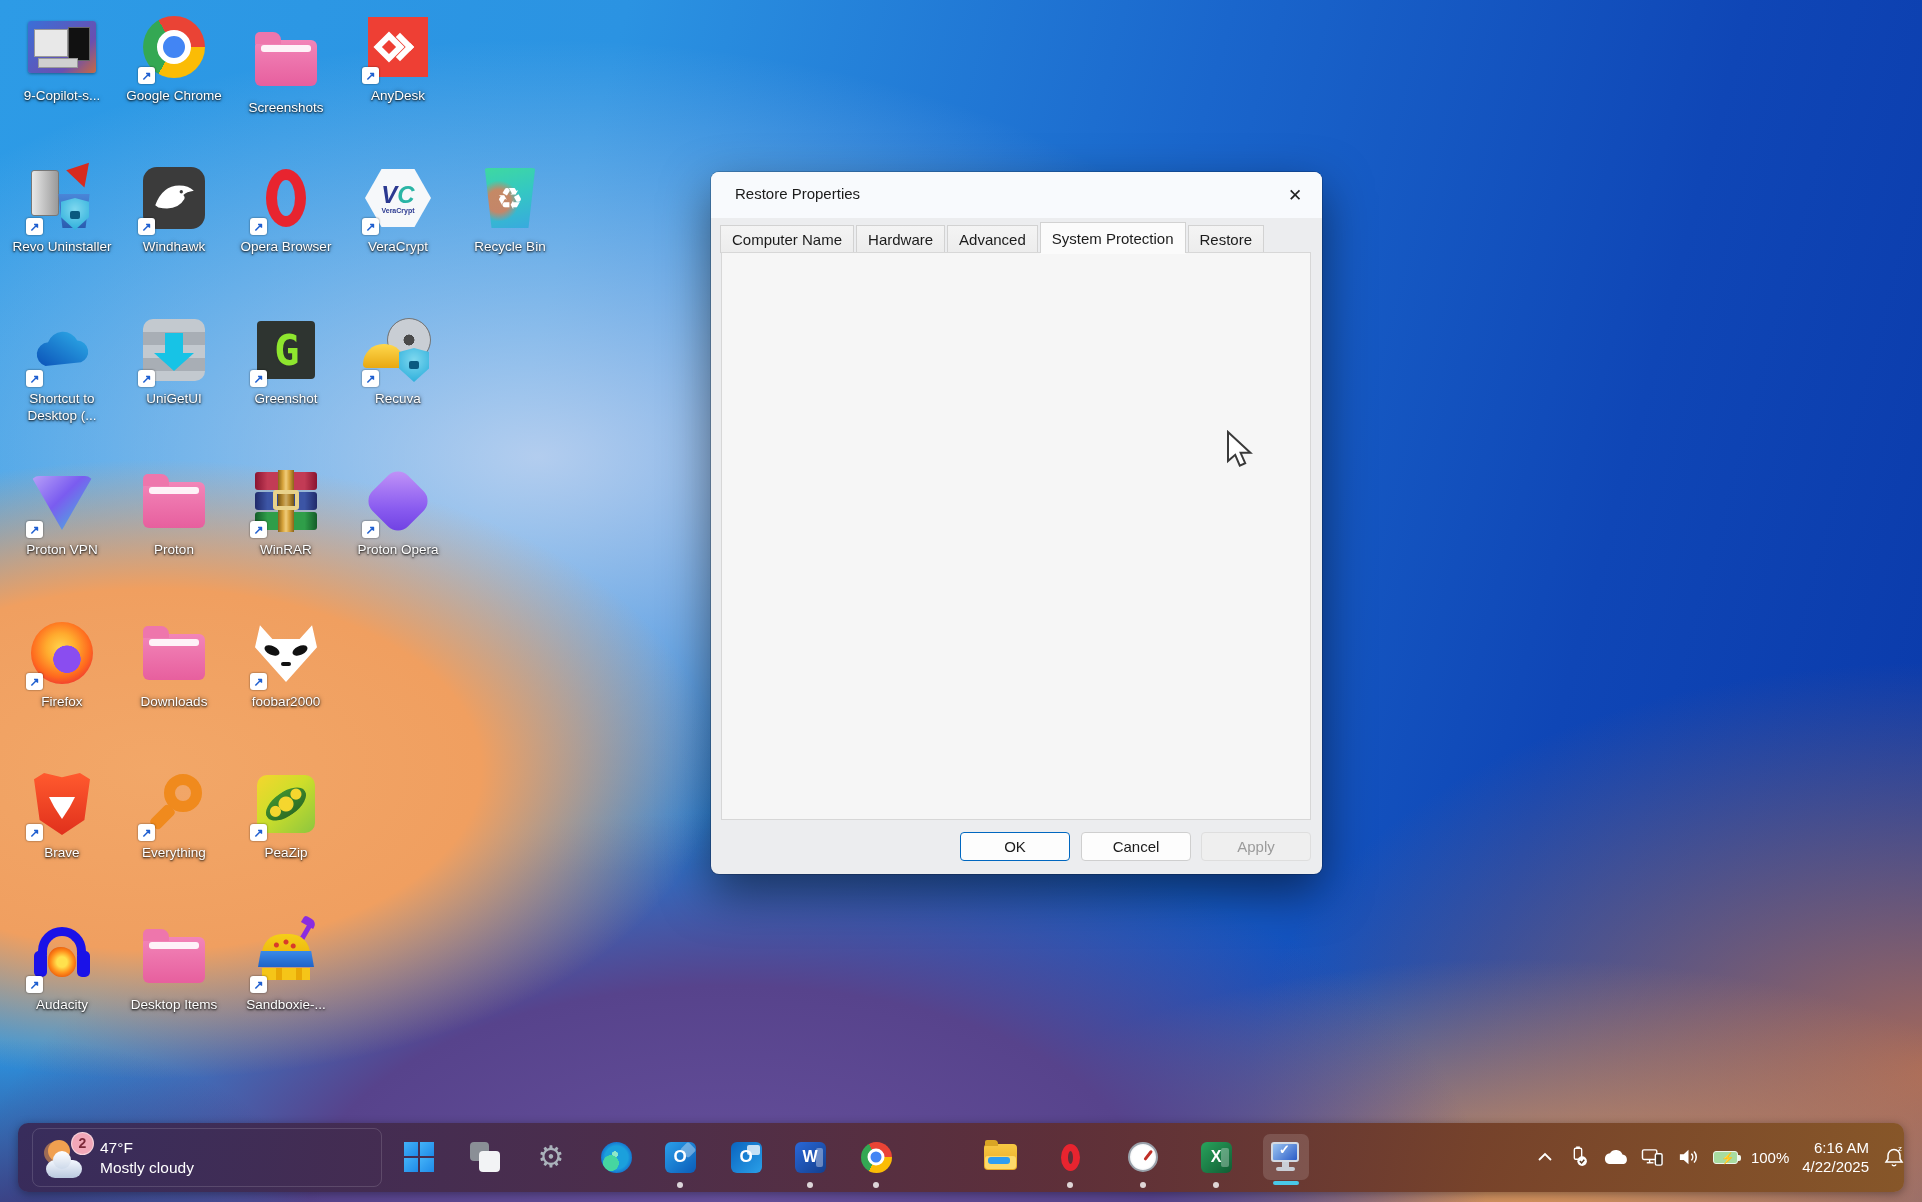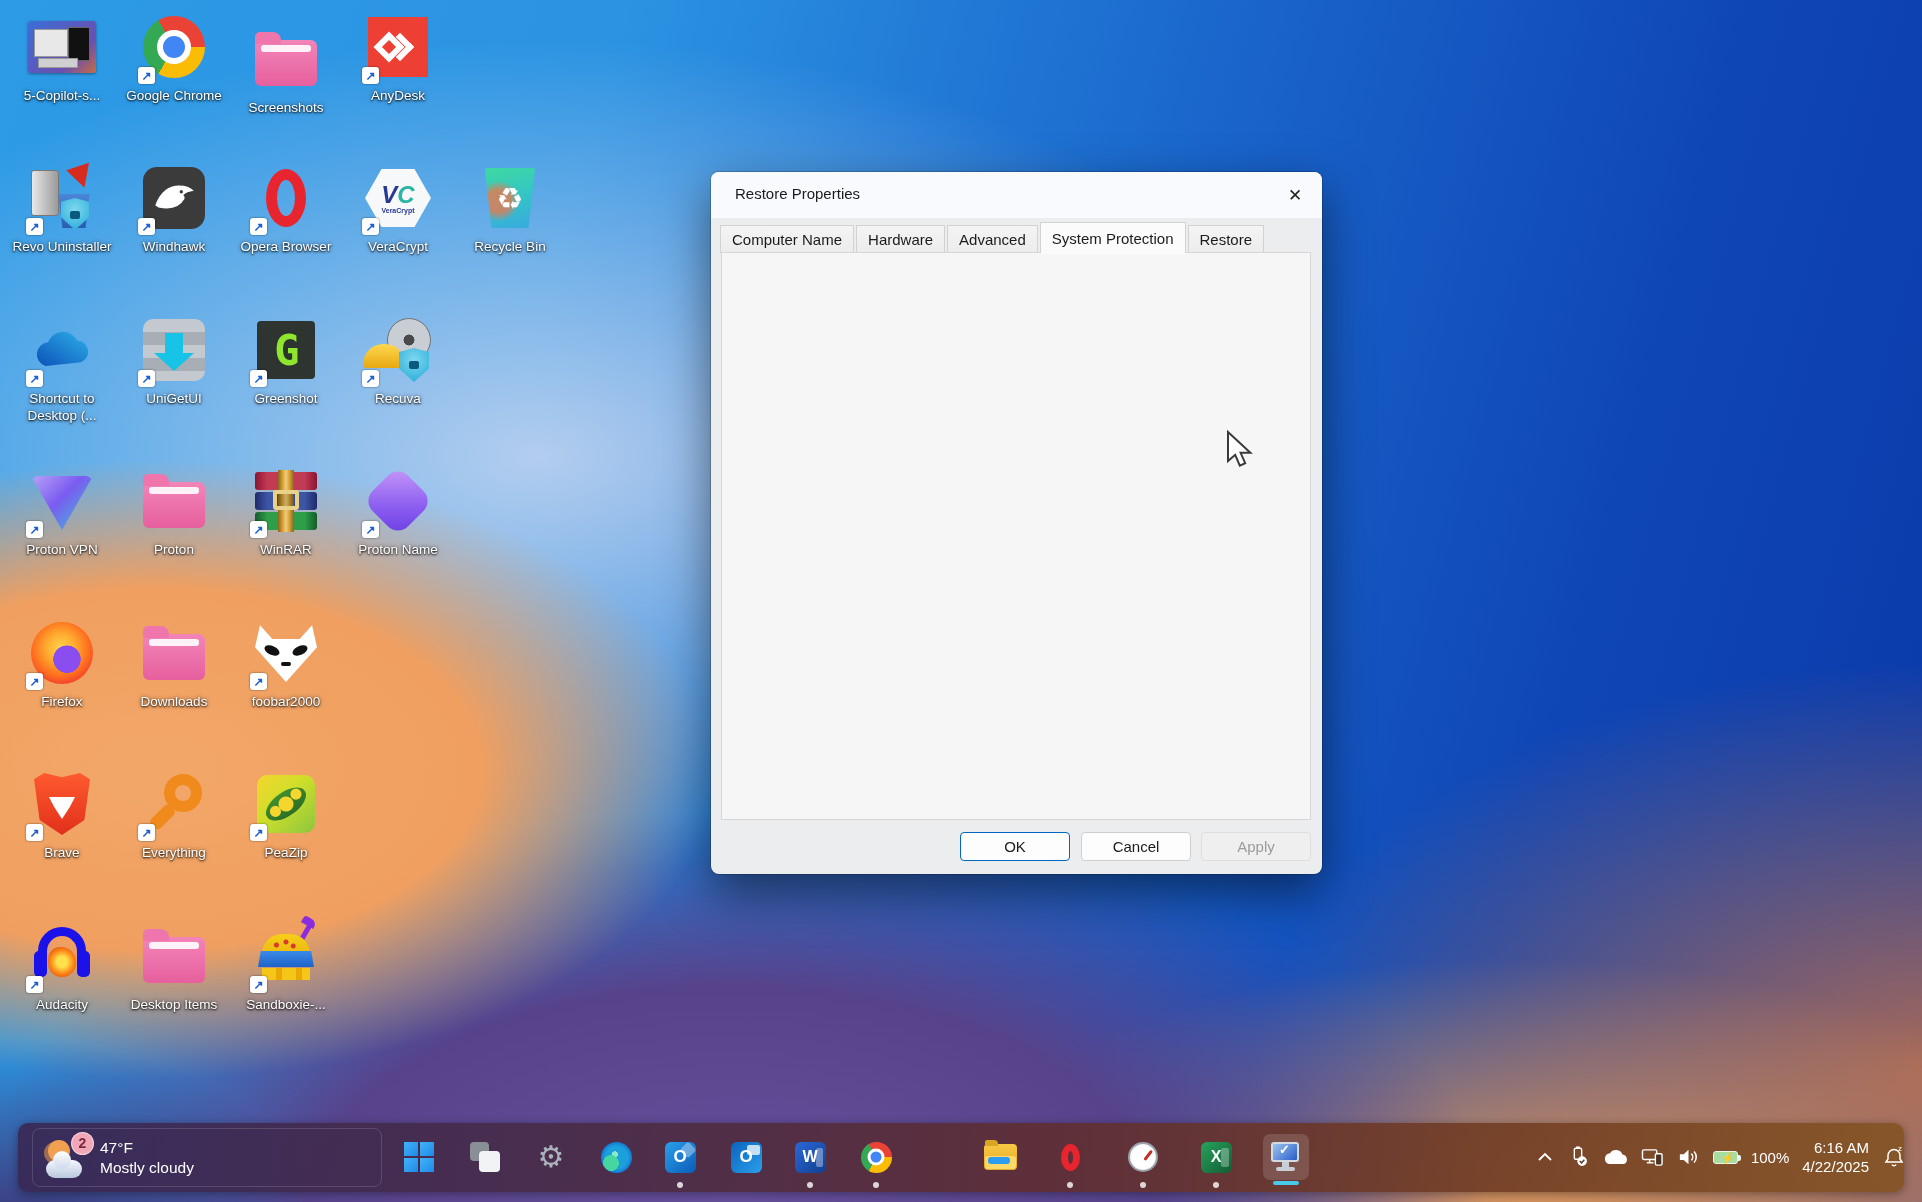--- a/index.html
+++ b/index.html
@@ -195,21 +195,21 @@
 <div id="screen">
 
   <div class="dicon" style="left:8px;top:8px">
     <div class="art">
         <span class="ic-copilot">
           <span class="w1"></span>
           <span class="w2"></span>
           <span class="w3"></span>
         </span>
       </div>
-    <div class="lbl">5-Copilot-s...</div>
+    <div class="lbl">9-Copilot-s...</div>
   </div>
   <div class="dicon" style="left:120px;top:8px">
     <div class="art">
         <span class="ic-chrome"></span>
         <span class="sc">↗</span>
       </div>
     <div class="lbl">Google Chrome</div>
   </div>
   <div class="dicon" style="left:232px;top:20px">
     <div class="art">
@@ -345,21 +345,21 @@
         </span>
         <span class="sc">↗</span>
       </div>
     <div class="lbl">WinRAR</div>
   </div>
   <div class="dicon" style="left:344px;top:462px">
     <div class="art">
         <span class="ic-protonpass"></span>
         <span class="sc">↗</span>
       </div>
-    <div class="lbl">Proton Name</div>
+    <div class="lbl">Proton Opera</div>
   </div>
 
   <div class="dicon" style="left:8px;top:614px">
     <div class="art">
         <span class="ic-firefox"></span>
         <span class="sc">↗</span>
       </div>
     <div class="lbl">Firefox</div>
   </div>
   <div class="dicon" style="left:120px;top:614px">

